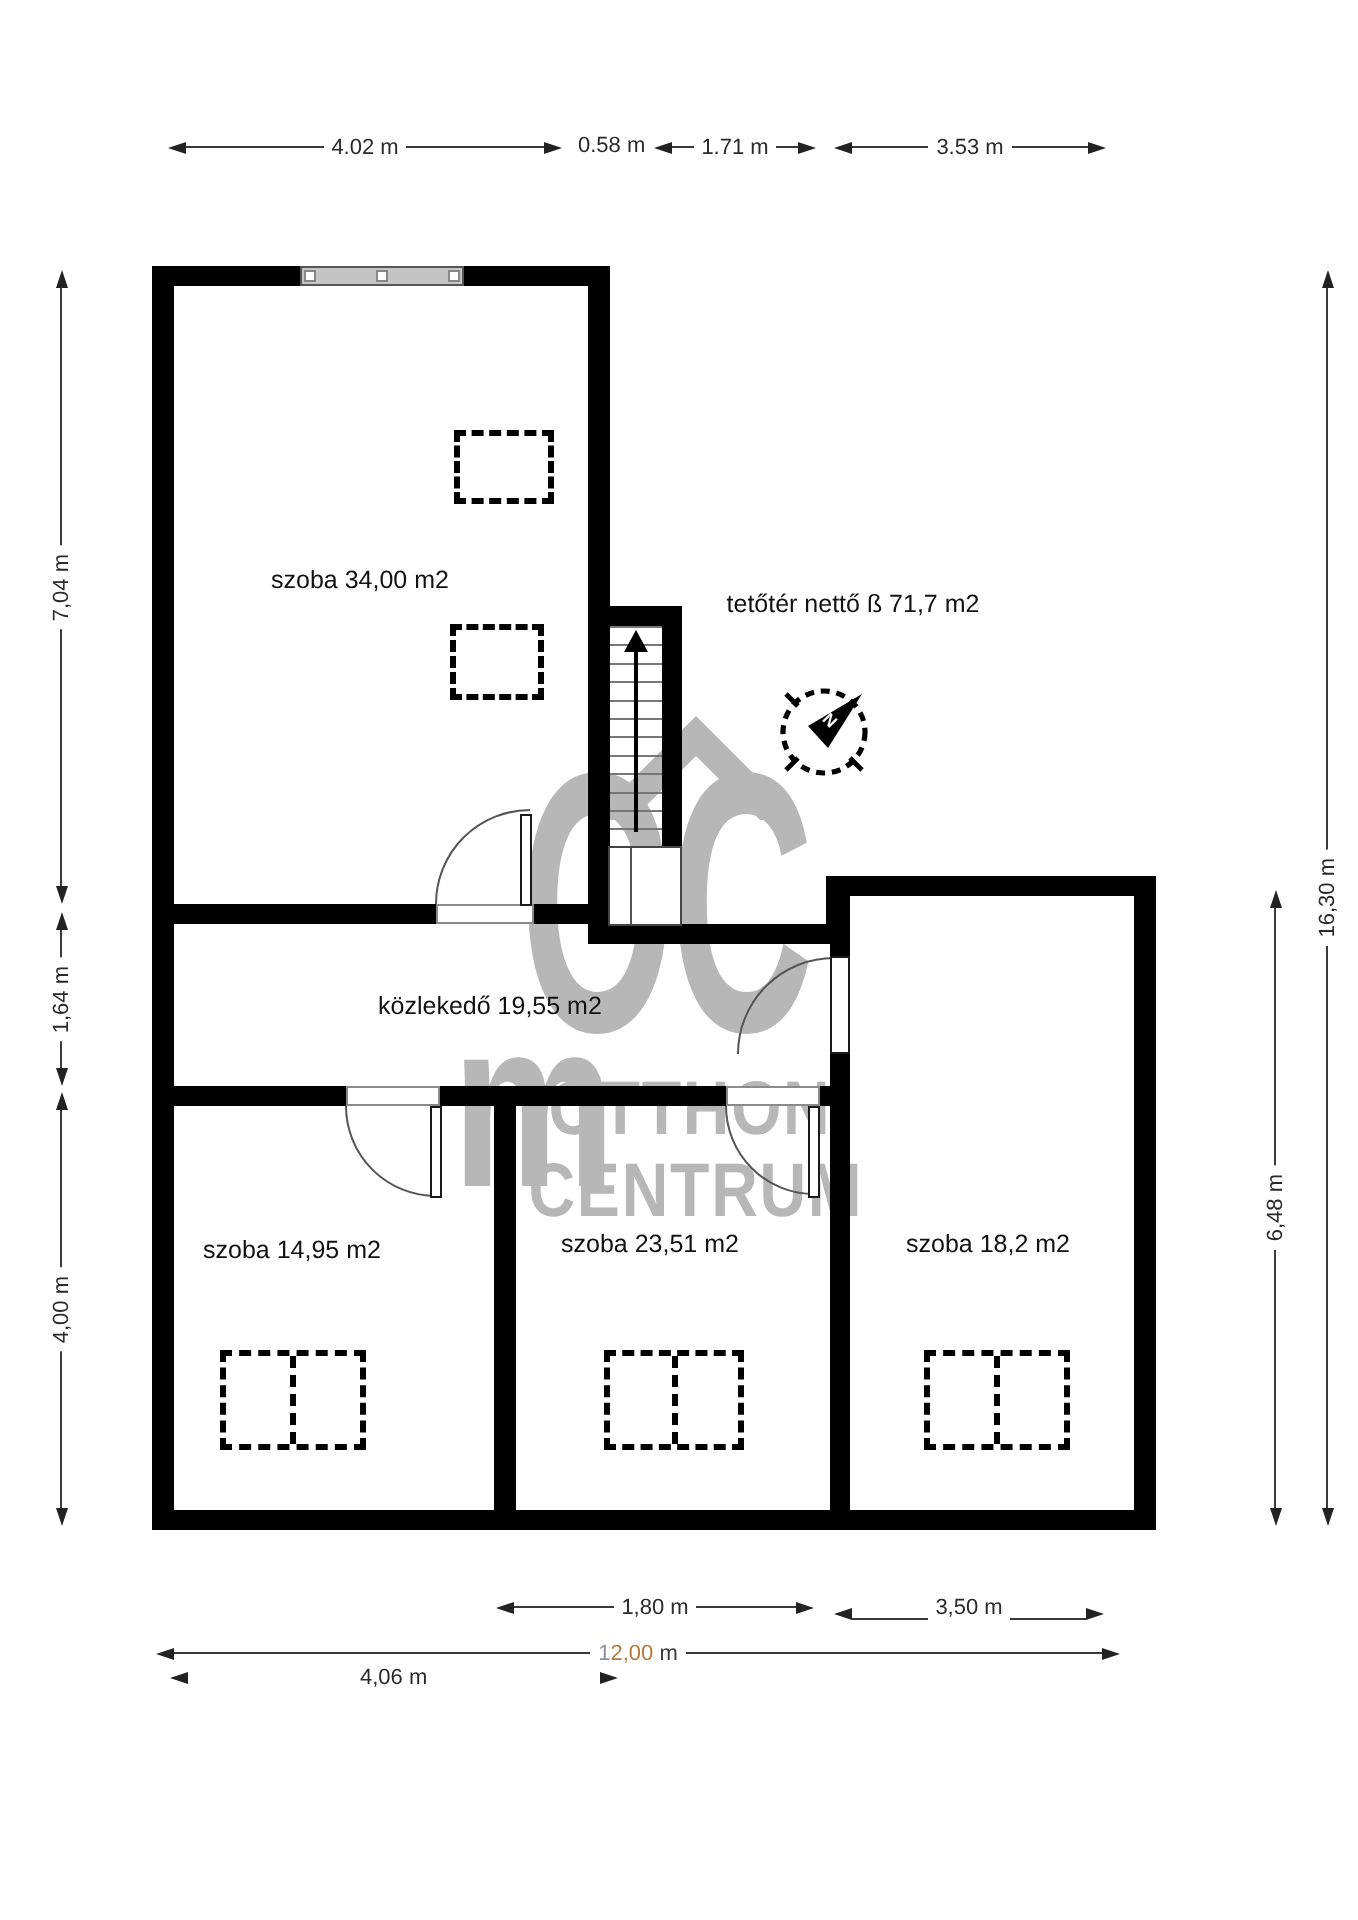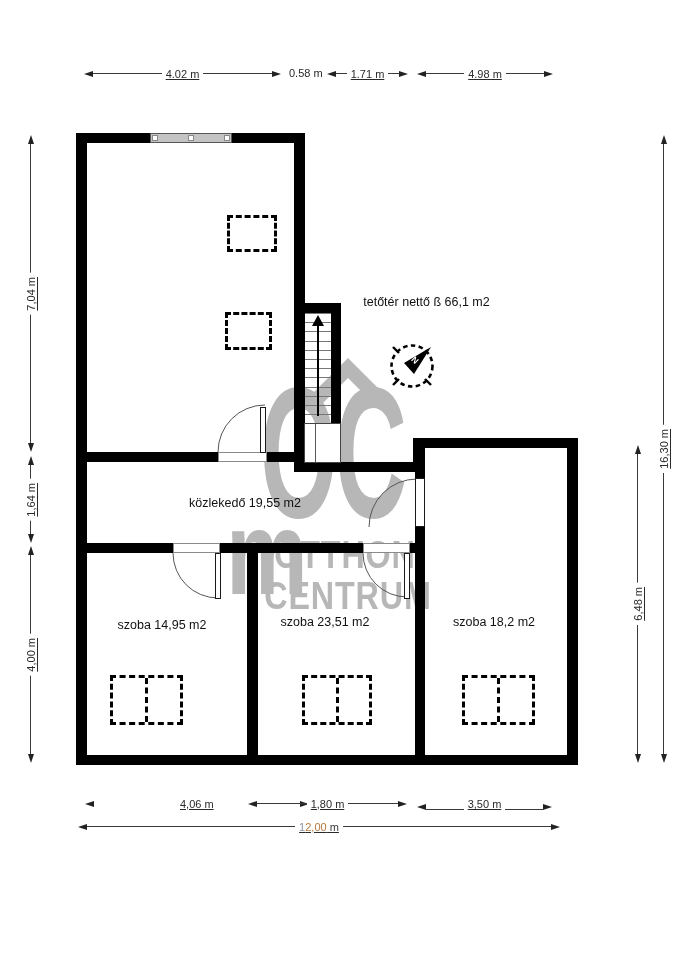--- a/index.html
+++ b/index.html
@@ -22,21 +22,21 @@
   .stair-arrow-stem{position:absolute;left:317px;top:324px;width:2px;height:92px;background:#000;z-index:5;}
   .stair-arrow-head{position:absolute;left:312px;top:315px;width:0;height:0;z-index:5;
            border-left:6px solid transparent;border-right:6px solid transparent;border-bottom:11px solid #000;}
   
   .dim{position:absolute;display:flex;align-items:center;color:#2a2a2a;font-size:11px;z-index:7;}
   .dim .dl{flex:1;background:#3a3a3a;}
   .dim.h{height:13px;flex-direction:row;}
   .dim.h .dl{height:1px;}
   .dim.v{width:13px;flex-direction:column;}
   .dim.v .dl{width:1px;}
-  .dim .dt{padding:0 4px;white-space:nowrap;background:#fff;text-decoration:underline;}
+  .dim .dt{padding:0 4px;white-space:nowrap;background:#fff;}
   .dim.v .dt{writing-mode:vertical-rl;transform:rotate(180deg);padding:4px 0;}
   .ah{width:0;height:0;}
   .ah.l{border-top:3px solid transparent;border-bottom:3px solid transparent;border-right:9px solid #222;}
   .ah.r{border-top:3px solid transparent;border-bottom:3px solid transparent;border-left:9px solid #222;}
   .ah.t{border-left:3px solid transparent;border-right:3px solid transparent;border-bottom:9px solid #222;}
   .ah.b{border-left:3px solid transparent;border-right:3px solid transparent;border-top:9px solid #222;}
   .dim-float{position:absolute;font-size:11px;color:#2a2a2a;z-index:7;white-space:nowrap;}
   .tp1{color:#8a93a3;} .tp2{color:#b5793c;} .tp3{color:#3a3a3a;}
   
   .rlabel{position:absolute;font-size:12.5px;color:#111;text-align:center;z-index:8;white-space:nowrap;}
@@ -128,23 +128,24 @@
 
   <svg width="52" height="52" style="left:386px;top:340px;z-index:6;" viewBox="0 0 52 52">
     <circle cx="26" cy="26" r="20.5" fill="#fff" stroke="#000" stroke-width="2.6" stroke-dasharray="4.5 3.4"></circle>
     <line x1="7" y1="7" x2="13" y2="13" stroke="#000" stroke-width="2.4"></line>
     <line x1="7" y1="45" x2="13" y2="39" stroke="#000" stroke-width="2.4"></line>
     <line x1="45" y1="45" x2="39" y2="39" stroke="#000" stroke-width="2.4"></line>
     <polygon points="45,7 18,23 28,34" fill="#000"></polygon>
     <text x="29" y="23" font-size="8.5" font-weight="bold" fill="#fff" text-anchor="middle" transform="rotate(45 29 20)">N</text>
   </svg>
 
-  <div class="rlabel" style="left:344px;top:295px;width:165px;">tetőtér nettő ß 66,1 m2</div>
+  <div class="rlabel" style="left:80px;top:283px;width:200px;">szoba 34,00 m2</div>
+  <div class="rlabel" style="left:344px;top:295px;width:165px;">tetőtér nettő ß 71,7 m2</div>
   <div class="rlabel" style="left:155px;top:496px;width:180px;">közlekedő 19,55 m2</div>
-  <div class="rlabel" style="left:82px;top:618px;width:160px;">szoba 14,95 m2</div>
+  <div class="rlabel" style="left:66px;top:618px;width:160px;">szoba 14,95 m2</div>
   <div class="rlabel" style="left:245px;top:615px;width:160px;">szoba 23,51 m2</div>
   <div class="rlabel" style="left:414px;top:615px;width:160px;">szoba 18,2 m2</div>
 
   <div class="dim h" style="left:84px;top:67px;width:197px;">
     <span class="ah l"></span>
       <span class="dl"></span>
       <span class="dt">4.02 m</span>
       <span class="dl"></span>
       <span class="ah r"></span>
   </div>
@@ -152,21 +153,21 @@
   <div class="dim h" style="left:327px;top:67px;width:81px;">
     <span class="ah l"></span>
       <span class="dl"></span>
       <span class="dt">1.71 m</span>
       <span class="dl"></span>
       <span class="ah r"></span>
   </div>
   <div class="dim h" style="left:417px;top:67px;width:136px;">
     <span class="ah l"></span>
       <span class="dl"></span>
-      <span class="dt">4.98 m</span>
+      <span class="dt">3.53 m</span>
       <span class="dl"></span>
       <span class="ah r"></span>
   </div>
 
   <div class="dim v" style="left:24px;top:135px;height:317px;">
     <span class="ah t"></span>
       <span class="dl"></span>
       <span class="dt">7,04 m</span>
       <span class="dl"></span>
       <span class="ah b"></span>
@@ -194,21 +195,21 @@
       <span class="ah b"></span>
   </div>
   <div class="dim v" style="left:657px;top:135px;height:628px;">
     <span class="ah t"></span>
       <span class="dl"></span>
       <span class="dt">16,30 m</span>
       <span class="dl"></span>
       <span class="ah b"></span>
   </div>
 
-  <div class="dim h" style="left:85px;top:797px;width:155px;gap:41px;">
+  <div class="dim h" style="left:85px;top:832px;width:155px;gap:41px;">
     <span class="ah l"></span>
       <span class="dl"></span>
       <span class="dt">4,06 m</span>
       <span class="dl"></span>
       <span class="ah r"></span>
   </div>
   <div class="dim h" style="left:248px;top:797px;width:159px;">
     <span class="ah l"></span>
       <span class="dl"></span>
       <span class="dt">1,80 m</span>

